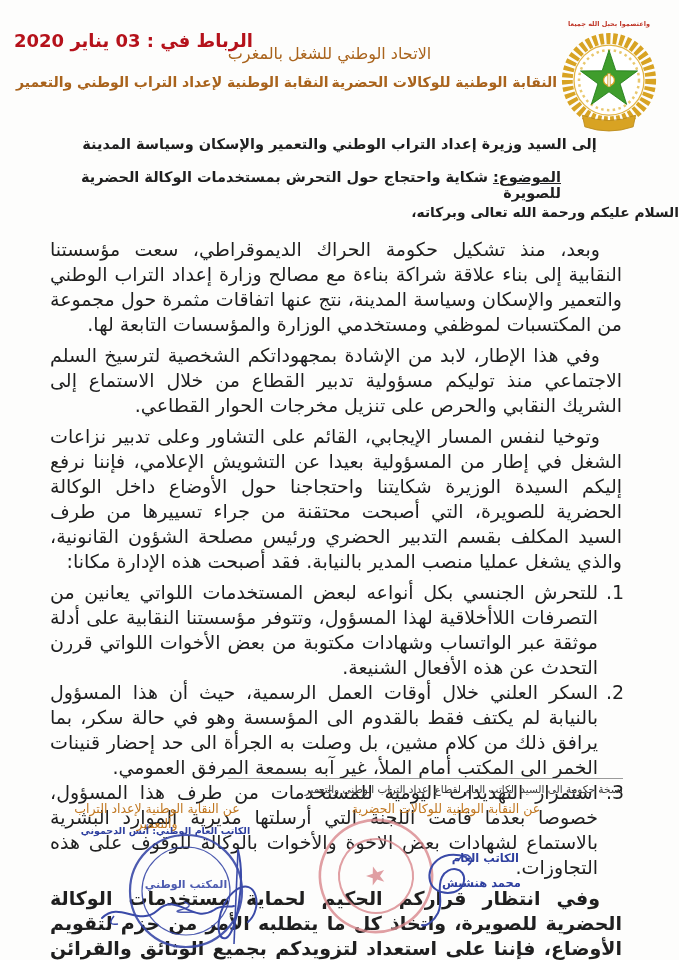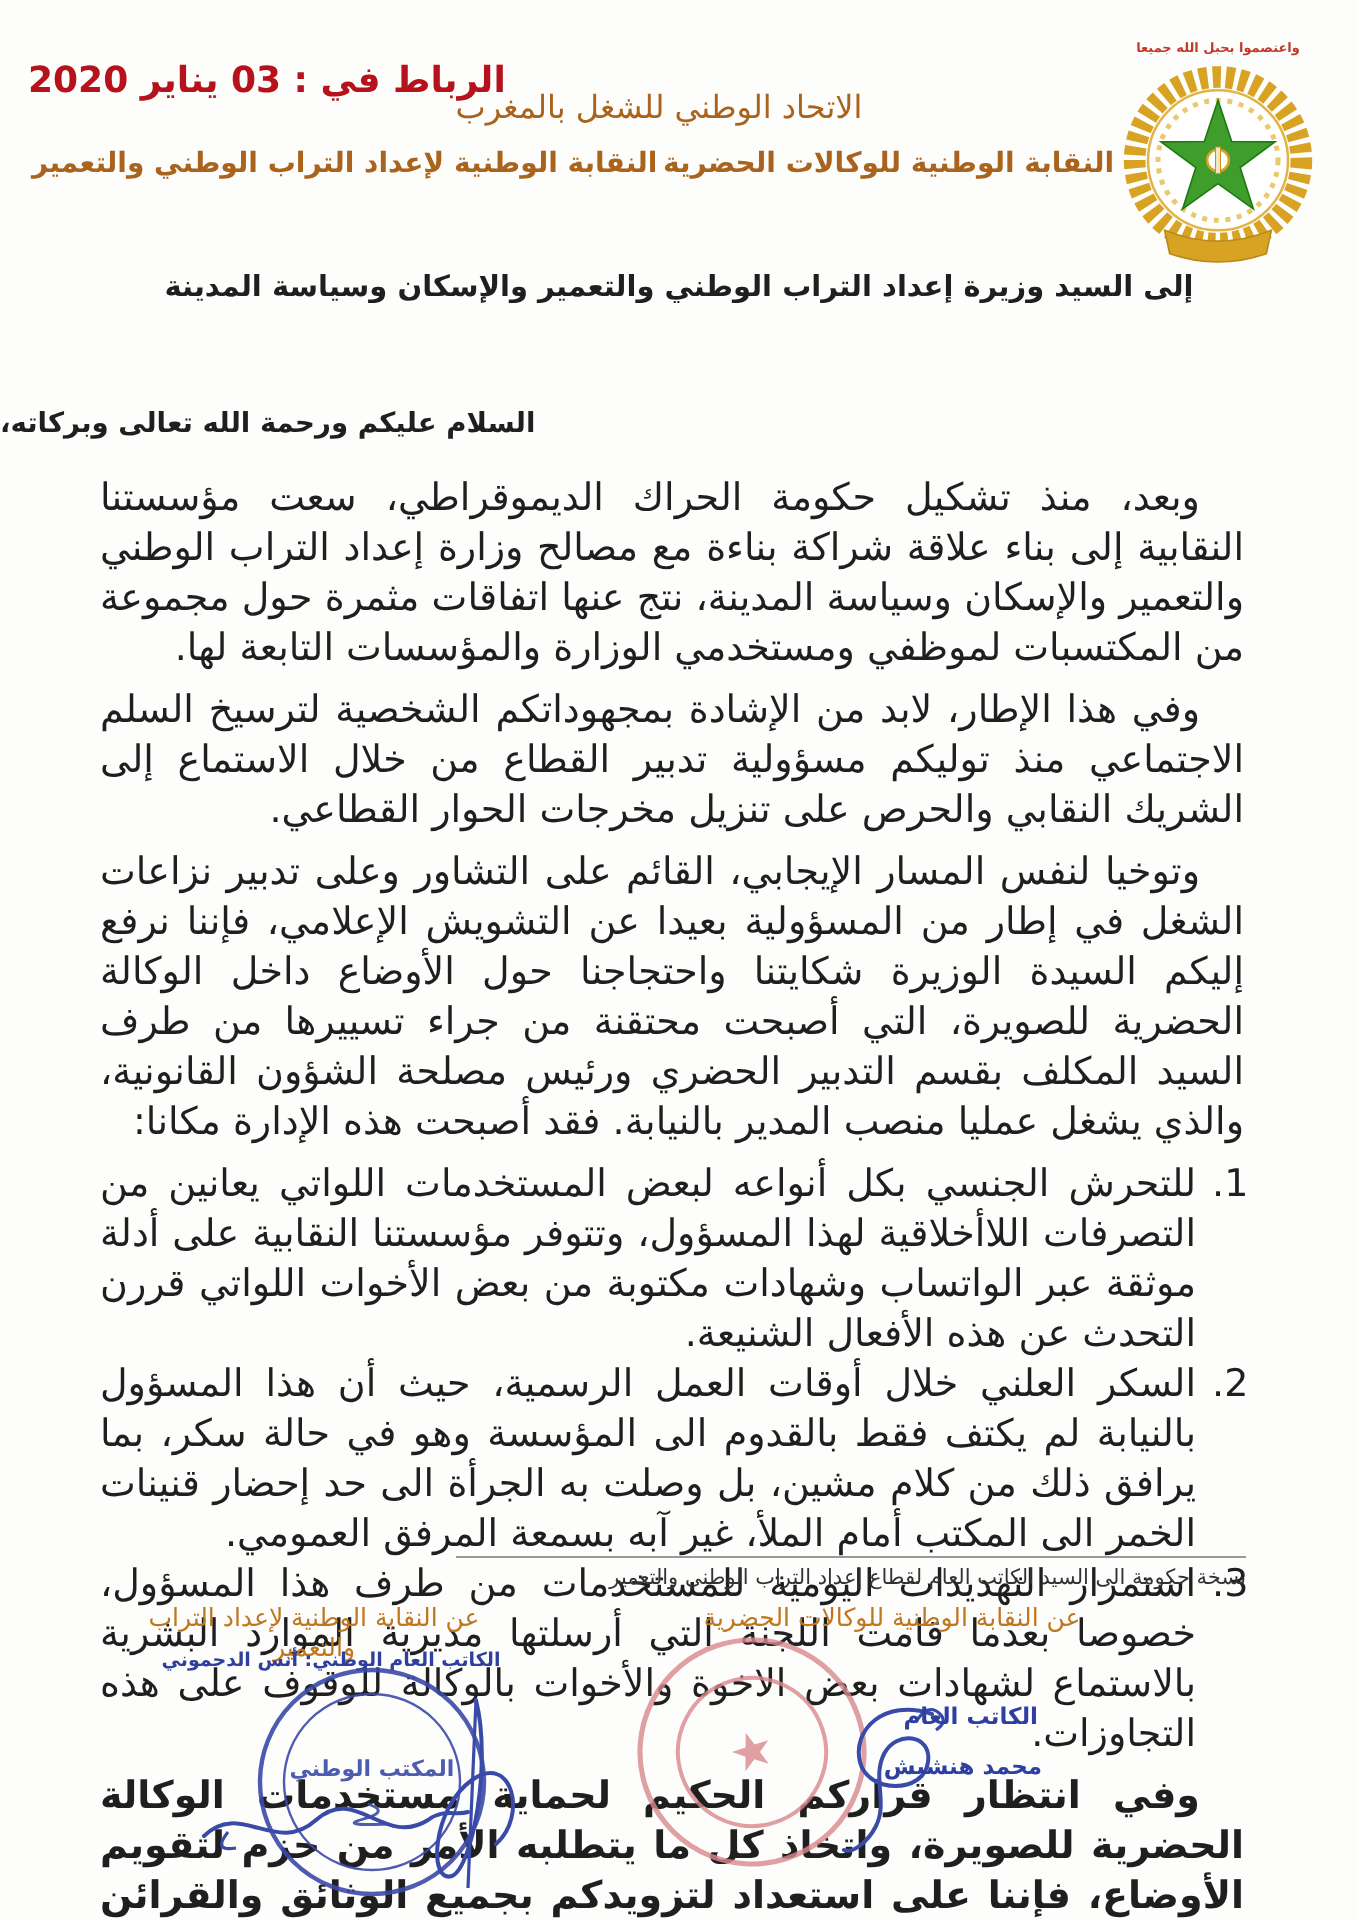--- a/index.html
+++ b/index.html
@@ -18,21 +18,21 @@
     color:#a9631c;font-weight:normal;font-size:16px;}
   .org-subs{position:absolute;top:74px;left:16px;right:122px;display:flex;
     justify-content:space-between;color:#a9631c;font-weight:bold;font-size:14px;}
   .org-subs span{white-space:nowrap;}
   
   .addressee{position:absolute;top:136px;left:30px;right:30px;text-align:center;
     font-weight:bold;font-size:14.5px;}
   .subject{position:absolute;top:169px;right:118px;left:30px;text-align:right;
     font-weight:bold;font-size:14.5px;}
   .subject .lbl{text-decoration:underline;}
-  .greeting{position:absolute;top:204px;left:0;right:0;text-align:left;
+  .greeting{position:absolute;top:204px;left:0;right:0;text-align:right;
     font-weight:bold;font-size:13.8px;}
   
   .body-text{position:absolute;top:237px;right:57px;left:50px;
     font-size:19px;line-height:25px;text-align:justify;text-align-last:right;}
   .body-text p{margin:0 0 6px;text-indent:22px;}
   .body-text ol{margin:0 0 6px;padding-right:22px;}
   .body-text li{padding-right:2px;margin:0;}
   .closing{font-weight:bold;}
   
   .cc-wrap{position:absolute;top:778px;right:56px;left:228px;
@@ -76,20 +76,23 @@
 
   <div class="org-title">الاتحاد الوطني للشغل بالمغرب</div>
 
   <div class="org-subs">
     <span>النقابة الوطنية للوكالات الحضرية</span>
     <span>النقابة الوطنية لإعداد التراب الوطني والتعمير</span>
   </div>
 
   <div class="addressee">إلى السيد وزيرة إعداد التراب الوطني والتعمير والإسكان وسياسة المدينة</div>
 
+  <div class="subject">
+    <span class="lbl">الموضوع:</span><span> شكاية واحتجاج حول التحرش بمستخدمات الوكالة الحضرية للصويرة</span>
+  </div>
 
   <div class="greeting">السلام عليكم ورحمة الله تعالى وبركاته،</div>
 
   <div class="body-text">
     <p>وبعد، منذ تشكيل حكومة الحراك الديموقراطي، سعت مؤسستنا النقابية إلى بناء علاقة شراكة بناءة مع مصالح وزارة إعداد التراب الوطني والتعمير والإسكان وسياسة المدينة، نتج عنها اتفاقات مثمرة حول مجموعة من المكتسبات لموظفي ومستخدمي الوزارة والمؤسسات التابعة لها.</p>
     <p>وفي هذا الإطار، لابد من الإشادة بمجهوداتكم الشخصية لترسيخ السلم الاجتماعي منذ توليكم مسؤولية تدبير القطاع من خلال الاستماع إلى الشريك النقابي والحرص على تنزيل مخرجات الحوار القطاعي.</p>
     <p>وتوخيا لنفس المسار الإيجابي، القائم على التشاور وعلى تدبير نزاعات الشغل في إطار من المسؤولية بعيدا عن التشويش الإعلامي، فإننا نرفع إليكم السيدة الوزيرة شكايتنا واحتجاجنا حول الأوضاع داخل الوكالة الحضرية للصويرة، التي أصبحت محتقنة من جراء تسييرها من طرف السيد المكلف بقسم التدبير الحضري ورئيس مصلحة الشؤون القانونية، والذي يشغل عمليا منصب المدير بالنيابة. فقد أصبحت هذه الإدارة مكانا:</p>
     <ol>
       <li>للتحرش الجنسي بكل أنواعه لبعض المستخدمات اللواتي يعانين من التصرفات اللاأخلاقية لهذا المسؤول، وتتوفر مؤسستنا النقابية على أدلة موثقة عبر الواتساب وشهادات مكتوبة من بعض الأخوات اللواتي قررن التحدث عن هذه الأفعال الشنيعة.</li>
       <li>السكر العلني خلال أوقات العمل الرسمية، حيث أن هذا المسؤول بالنيابة لم يكتف فقط بالقدوم الى المؤسسة وهو في حالة سكر، بما يرافق ذلك من كلام مشين، بل وصلت به الجرأة الى حد إحضار قنينات الخمر الى المكتب أمام الملأ، غير آبه بسمعة المرفق العمومي.</li>

